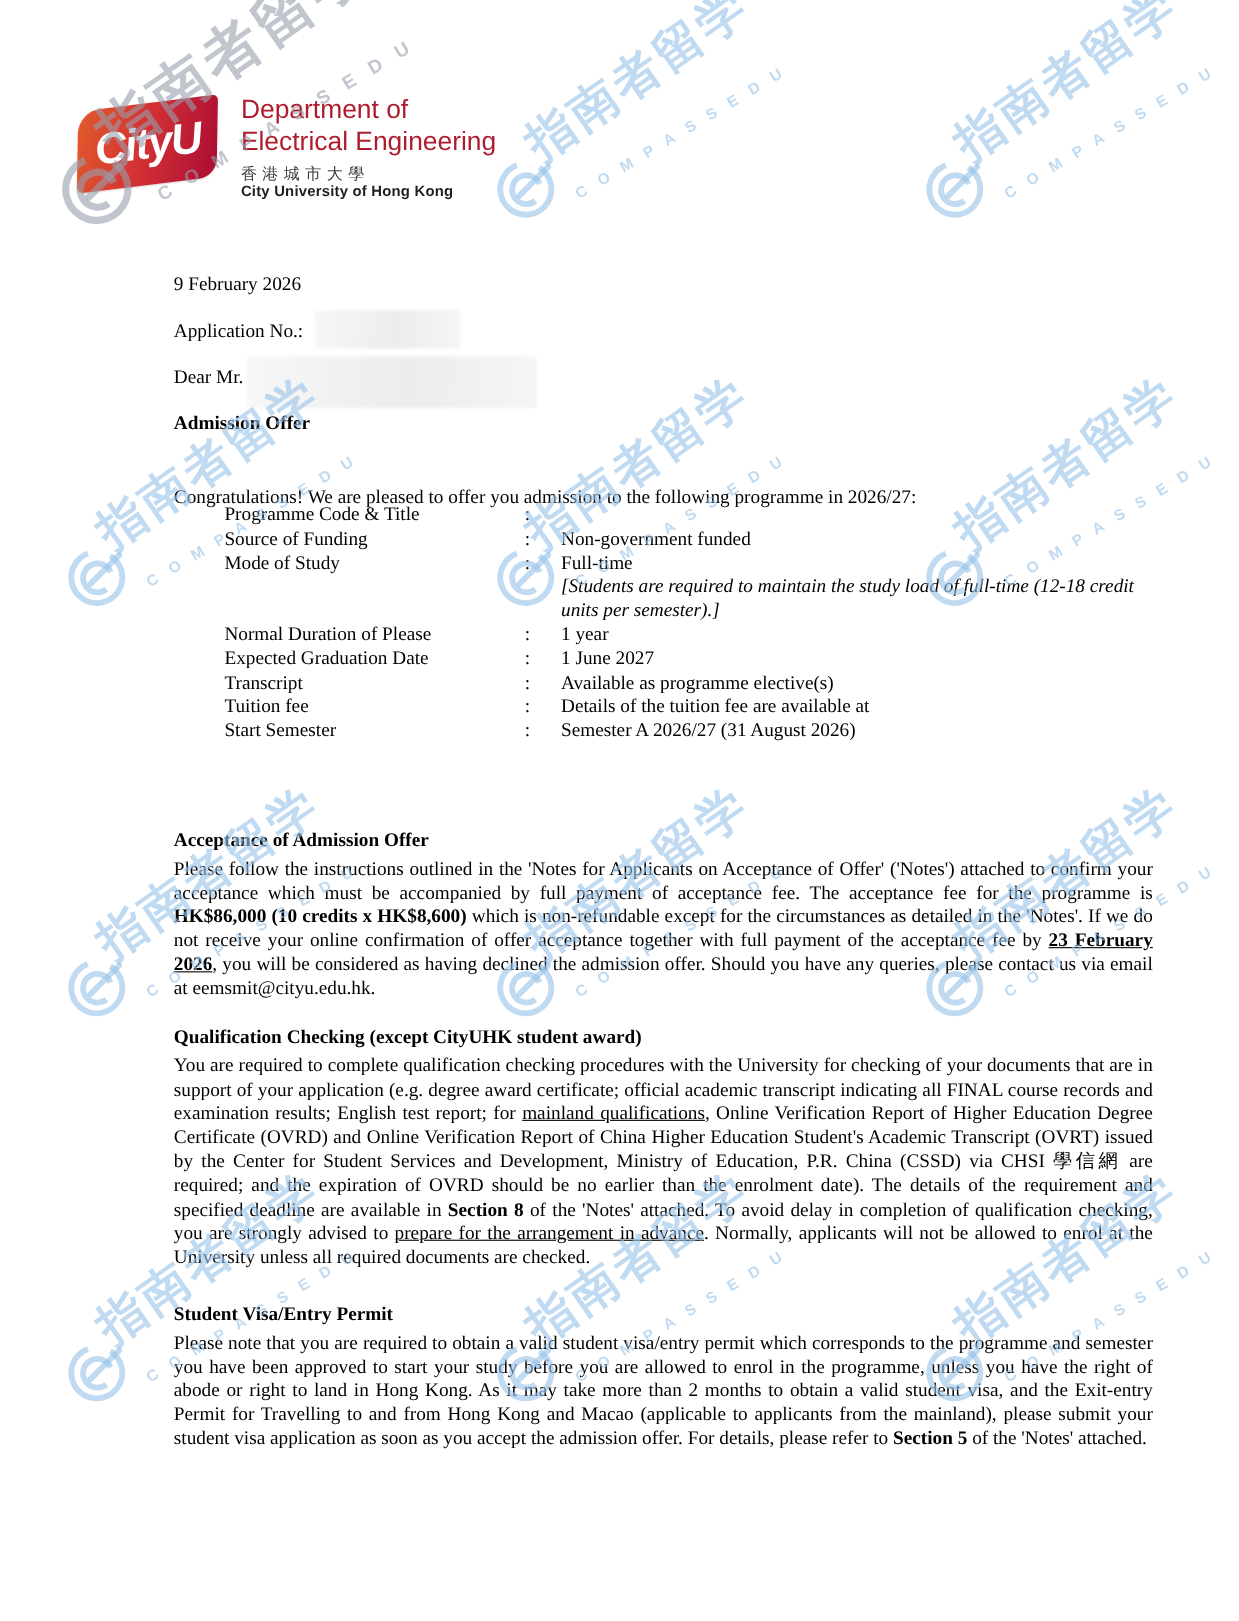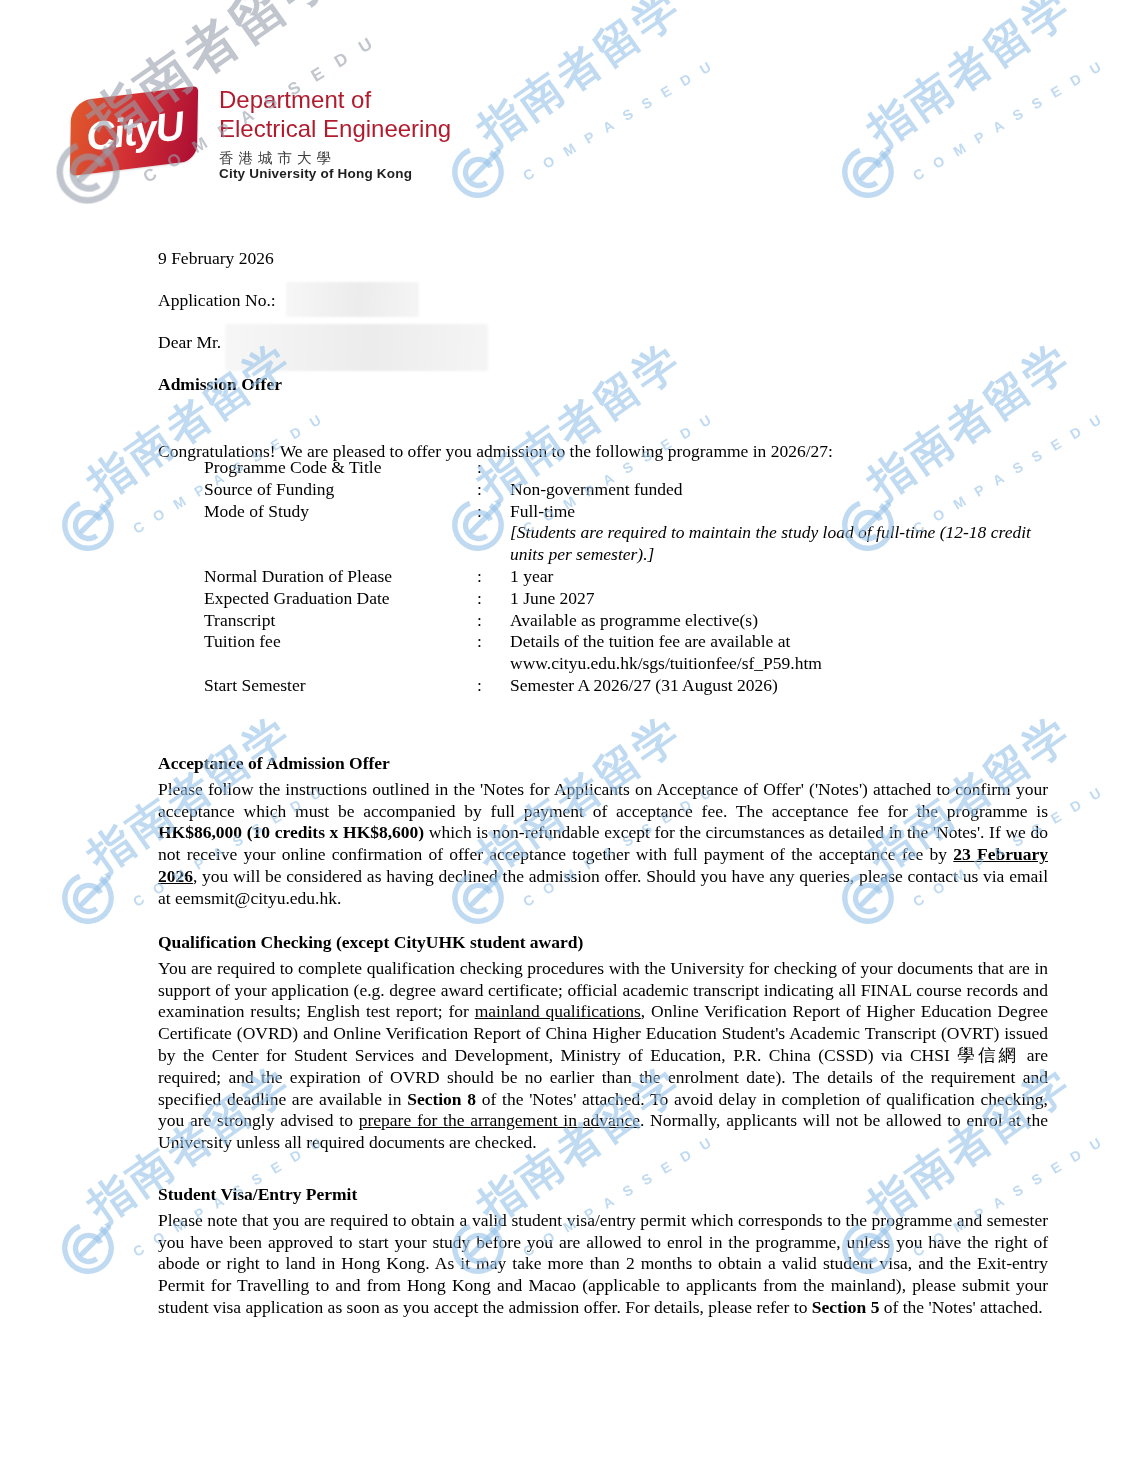--- a/index.html
+++ b/index.html
@@ -153,21 +153,20 @@
         <div class="dcolon">:</div>
         <div class="dvalue">
           <div>Available as programme elective(s)</div>
         </div>
       </div>
       <div class="drow">
         <div class="dlabel">Tuition fee</div>
         <div class="dcolon">:</div>
         <div class="dvalue">
           <div>Details of the tuition fee are available at</div>
-          <div>www.cityu.edu.hk/sgs/tuitionfee/sf_P59.htm</div>
         </div>
       </div>
       <div class="drow">
         <div class="dlabel">Start Semester</div>
         <div class="dcolon">:</div>
         <div class="dvalue">
           <div>Semester A 2026/27 (31 August 2026)</div>
         </div>
       </div>
     </div>

